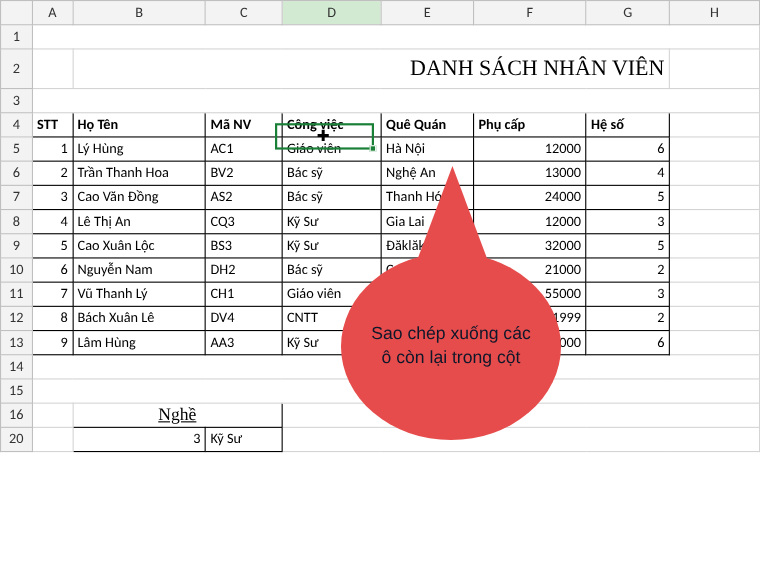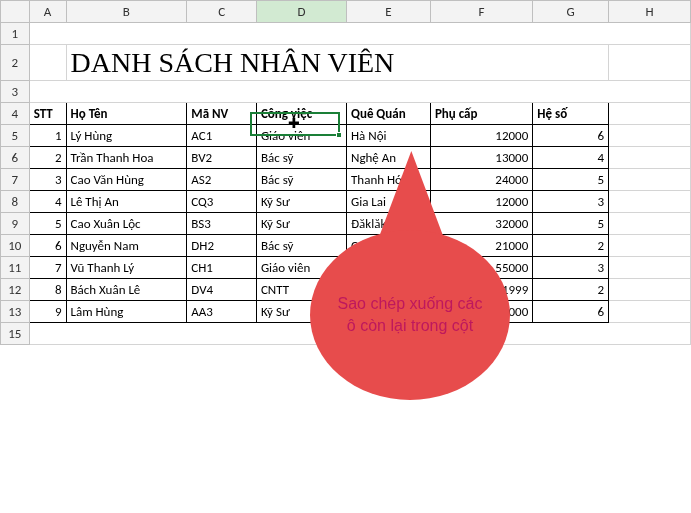--- a/index.html
+++ b/index.html
@@ -12,34 +12,34 @@
   col.cD{width:88px;}
   col.cE{width:82px;}
   col.cF{width:100px;}
   col.cG{width:74px;}
   col.cH{width:80px;}
   td,th{padding:0 4px;height:22px;box-sizing:border-box;border:1px solid #d4d4d4;background:#fff;overflow:hidden;white-space:nowrap;font-size:13px;}
   th{background:#f3f3f3;font-weight:normal;color:#333;text-align:center;border:1px solid #bfbfbf;}
   th.corner{background:#f3f3f3;}
   .rowH{background:#f3f3f3;text-align:center;color:#333;border:1px solid #bfbfbf;}
   th.sel{background:#d2ead2;}
-  .title{font-family:"Times New Roman",serif;font-size:28px;text-align:left;height:36px;}
+  .title{font-family:"Times New Roman",serif;font-size:20px;text-align:right;height:36px;}
   
   .b{border:1px solid #000;}
   .hdr{font-weight:bold;}
   .num{text-align:right;}
   
   .selCell{position:absolute;border:2px solid #1a7f37;box-sizing:border-box;pointer-events:none;background:transparent;}
   .fillH{position:absolute;width:6px;height:6px;background:#1a7f37;border:1px solid #fff;box-sizing:border-box;}
   .cursor{position:absolute;font-size:14px;line-height:1;color:#000;pointer-events:none;}
   
   .callout{position:absolute;left:310px;top:200px;width:200px;height:200px;}
   .bubble{position:absolute;left:0;top:30px;width:200px;height:170px;border-radius:50%;background:#e74c4c;}
   .tail{position:absolute;left:70px;top:-48px;width:0;height:0;border-left:26px solid transparent;border-right:50px solid transparent;border-bottom:100px solid #e74c4c;transform:rotate(6deg);}
-  .ctext{position:absolute;left:0;top:30px;width:200px;height:170px;display:flex;align-items:center;justify-content:center;text-align:center;color:#be185d;font-size:16px;line-height:1.35;font-family:Arial,sans-serif;padding:0 22px;box-sizing:border-box;}
+  .ctext{position:absolute;left:0;top:30px;width:200px;height:170px;display:flex;align-items:center;justify-content:center;text-align:center;color:#0f172a;font-size:16px;line-height:1.35;font-family:Arial,sans-serif;padding:0 22px;box-sizing:border-box;}
   .subhdr{font-family:"Times New Roman",serif;font-size:16px;text-align:center;text-decoration:underline;}
 </style>
 </head>
 <body>
 <div class="sheet">
 
 <table>
 <colgroup>
   <col class="rowhdr">
         <col class="cA">
@@ -107,21 +107,21 @@
   <td class="b">BV2</td>
   <td class="b">Bác sỹ</td>
   <td class="b">Nghệ An</td>
   <td class="b num">13000</td>
   <td class="b num">4</td>
           <td></td>
         </tr>
 <tr>
           <td class="rowH">7</td>
   <td class="b num">3</td>
-  <td class="b">Cao Văn Hùng</td>
+  <td class="b">Cao Văn Đồng</td>
   <td class="b">AS2</td>
   <td class="b">Bác sỹ</td>
   <td class="b">Thanh Hóa</td>
   <td class="b num">24000</td>
   <td class="b num">5</td>
           <td></td>
         </tr>
 <tr>
           <td class="rowH">8</td>
   <td class="b num">4</td>
@@ -182,22 +182,39 @@
   <td class="b num">9</td>
   <td class="b">Lâm Hùng</td>
   <td class="b">AA3</td>
   <td class="b">Kỹ Sư</td>
   <td class="b">Hà Nội</td>
   <td class="b num">57000</td>
   <td class="b num">6</td>
           <td></td>
         </tr>
 <tr>
+          <td class="rowH">14</td>
+          <td colspan="8"></td>
+        </tr>
+<tr>
           <td class="rowH">15</td>
           <td colspan="8"></td>
+        </tr>
+<tr>
+          <td class="rowH">16</td>
+  <td></td>
+          <td class="b subhdr" colspan="2">Nghề</td>
+          <td colspan="5"></td>
+        </tr>
+<tr>
+          <td class="rowH">20</td>
+  <td></td>
+          <td class="b num">3</td>
+  <td class="b">Kỹ Sư</td>
+          <td colspan="5"></td>
         </tr>
 </tbody>
     </table>
 
 <div class="selCell" style="left:250px;top:112px;width:90px;height:24px;"></div>
 <div class="fillH" style="left:336px;top:132px;"></div>
 <div class="cursor" style="left:288px;top:117px;">✚</div>
 
 <div class="callout">
   <div class="tail"></div>

